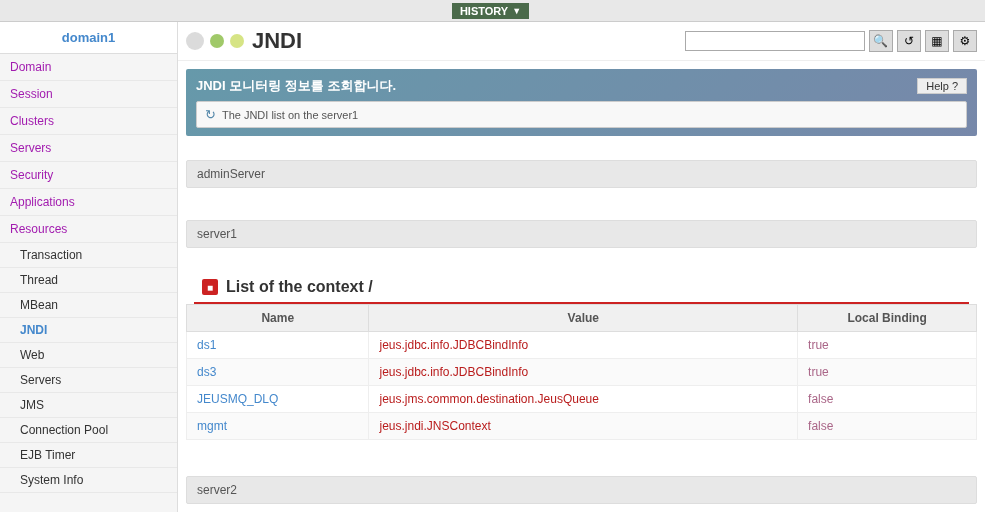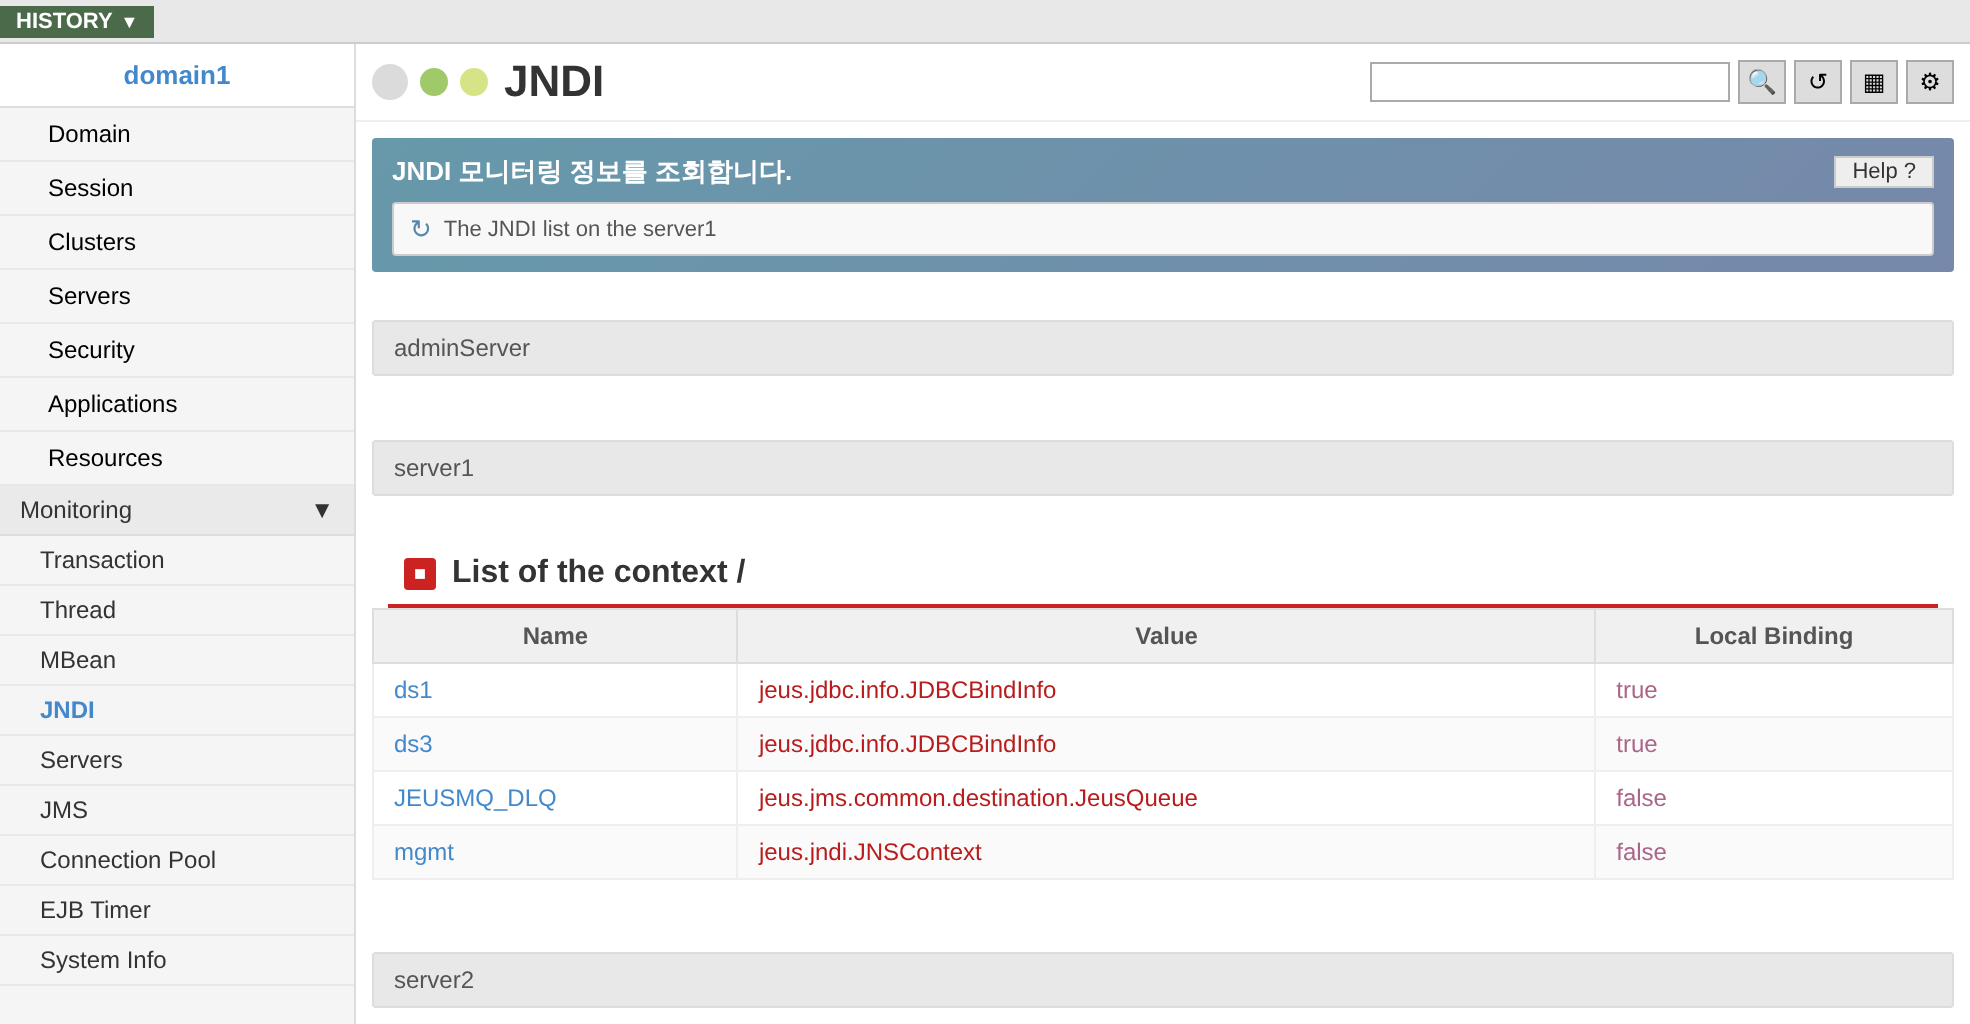--- a/index.html
+++ b/index.html
@@ -4,21 +4,21 @@
   <style>
     * { box-sizing: border-box; margin: 0; padding: 0; }
     body { font-family: Arial, sans-serif; font-size: 12px; background: #f0f0f0; display: flex; flex-direction: column; height: 512px; overflow: hidden; }
 
     
     .top-bar {
       background: #e8e8e8;
       height: 22px;
       display: flex;
       align-items: center;
-      justify-content: flex-start;
+      justify-content: center;
       padding-right: 4px;
       border-bottom: 1px solid #ccc;
     }
     .history-btn {
       background: #4a6a4a;
       color: white;
       font-size: 11px;
       font-weight: bold;
       padding: 2px 8px;
       border: none;
@@ -47,24 +47,24 @@
     .sidebar-domain {
       background: #fff;
       text-align: center;
       padding: 8px 4px;
       font-weight: bold;
       color: #4488cc;
       font-size: 13px;
       border-bottom: 1px solid #ddd;
     }
     .sidebar-item {
-      padding: 6px 24px;
+      padding: 6px 10px;
       border-bottom: 1px solid #e8e8e8;
       cursor: pointer;
-      color: #000000;
+      color: #a21caf;
       font-size: 12px;
     }
     .sidebar-section-header {
       padding: 5px 10px;
       background: #eaeaea;
       border-bottom: 1px solid #ddd;
       font-size: 12px;
       color: #333;
       display: flex;
       align-items: center;
@@ -242,29 +242,26 @@
     <div class="sidebar-domain">domain1</div>
 
     <div class="sidebar-item">Domain</div>
     <div class="sidebar-item">Session</div>
     <div class="sidebar-item">Clusters</div>
     <div class="sidebar-item">Servers</div>
     <div class="sidebar-item">Security</div>
     <div class="sidebar-item">Applications</div>
     <div class="sidebar-item">Resources</div>
 
-    <div class="sidebar-section-header">
-      <span>Monitoring</span>
-      <span>▼</span>
-    </div>
 
     <div class="sidebar-sub-item">Transaction</div>
     <div class="sidebar-sub-item">Thread</div>
     <div class="sidebar-sub-item">MBean</div>
     <div class="sidebar-sub-item active">JNDI</div>
+    <div class="sidebar-sub-item">Web</div>
     <div class="sidebar-sub-item">Servers</div>
     <div class="sidebar-sub-item">JMS</div>
     <div class="sidebar-sub-item">Connection Pool</div>
     <div class="sidebar-sub-item">EJB Timer</div>
     <div class="sidebar-sub-item">System Info</div>
   </div>
 
   <div class="content">
 
     <div class="header-logo-section">

